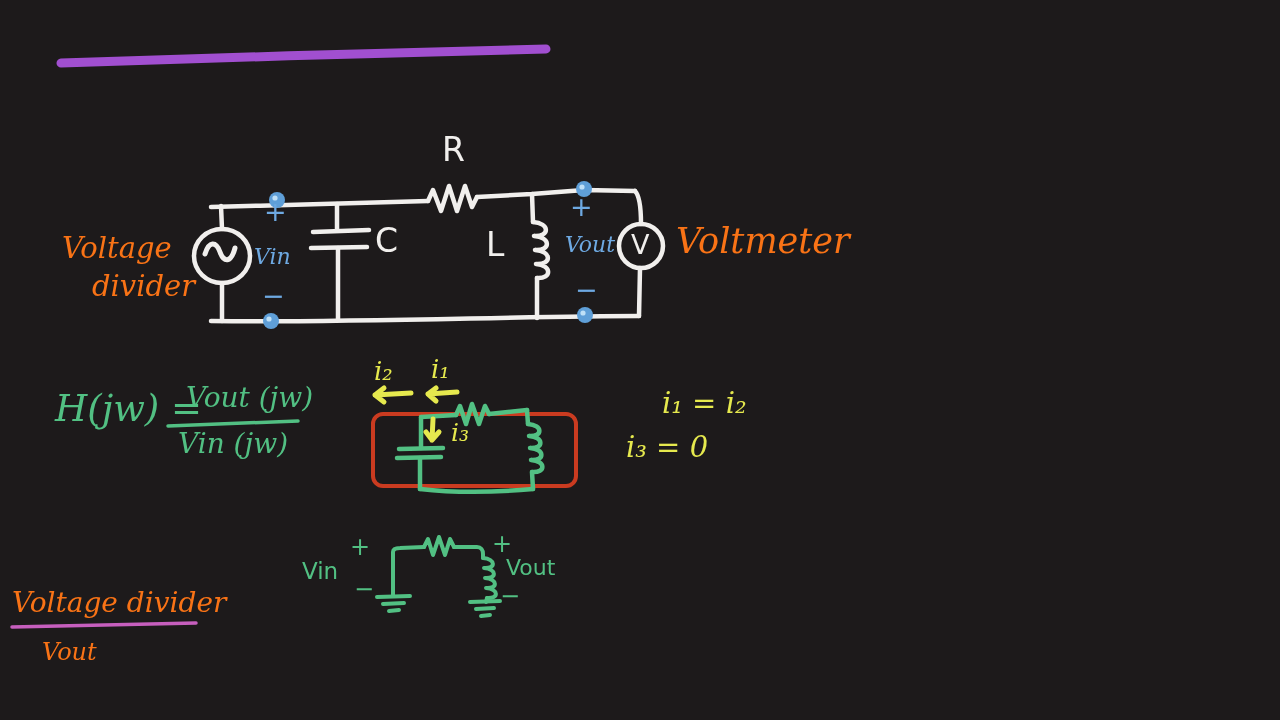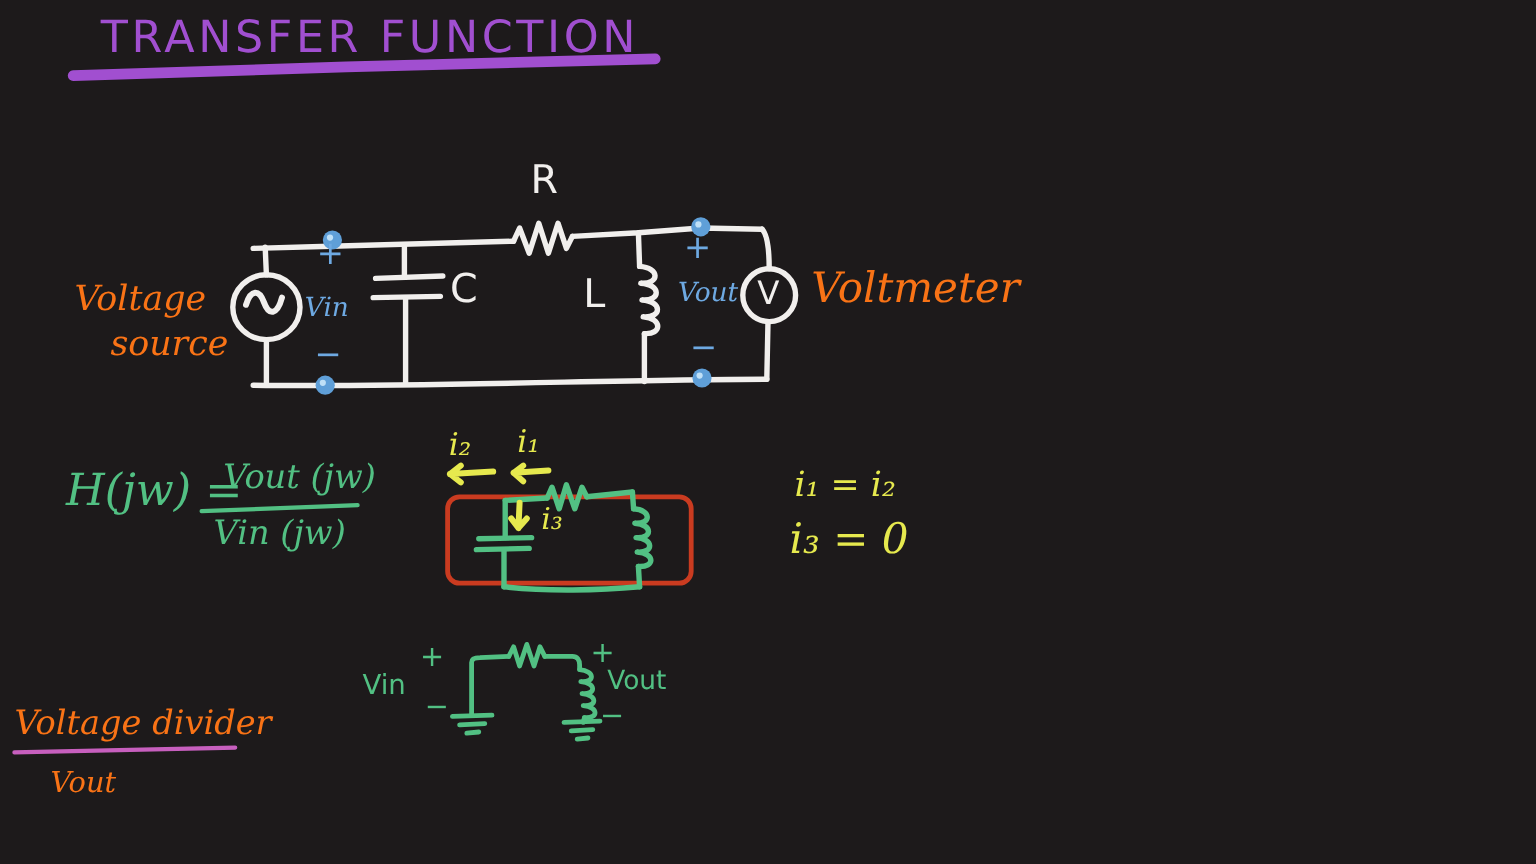--- a/index.html
+++ b/index.html
@@ -93,24 +93,23 @@
       <path d="M 424 547 l 4 -8 l 5 16 l 6 -18 l 6 18 l 5 -16 l 4 8"></path>
       <path d="M 454 547 L 477 547 C 481 547 483 550 483 554 L 483 558"></path>
       <path d="M 483 558 c 13 1 13 11 1 10 c 13 1 13 11 1 10 c 13 1 13 11 1 10 c 13 1 13 11 1 10"></path>
       <path d="M 487 598 L 486 602"></path>
       <path d="M 470 602 L 500 601 M 476 609 L 494 608 M 481 616 L 490 615"></path>
     </g>
 
     <path d="M 12 627 L 196 623" stroke="#c75fbe" stroke-width="3.5" stroke-linecap="round"></path>
   </svg>
 
-  <div class="t print purple" style="left:84px;top:12px;font-size:37px;letter-spacing:3px;">TRANSFER FUNCTION</div>
 
   <div class="t hand pink" style="left:62px;top:234px;font-size:29px;">Voltage</div>
-  <div class="t hand pink" style="left:92px;top:272px;font-size:29px;">source</div>
+  <div class="t hand pink" style="left:92px;top:272px;font-size:29px;">divider</div>
   <div class="t hand pink" style="left:676px;top:224px;font-size:35px;">Voltmeter</div>
 
   <div class="t print white" style="left:442px;top:133px;font-size:33px;">R</div>
   <div class="t print white" style="left:375px;top:224px;font-size:33px;">C</div>
   <div class="t print white" style="left:486px;top:228px;font-size:33px;">L</div>
   <div class="t print white" style="left:631px;top:231px;font-size:27px;">V</div>
 
   <div class="t print blue" style="left:264px;top:198px;font-size:27px;">+</div>
   <div class="t hand blue" style="left:254px;top:246px;font-size:22px;">Vin</div>
   <div class="t print blue" style="left:262px;top:282px;font-size:27px;">−</div>
@@ -121,21 +120,21 @@
 
   <div class="t hand green" style="left:42px;top:390px;font-size:37px;margin-left:13px;">H(jw) =</div>
   <div class="t hand green" style="left:186px;top:384px;font-size:28px;">Vout (jw)</div>
   <div class="t hand green" style="left:178px;top:430px;font-size:28px;">Vin (jw)</div>
 
   <div class="t hand yellow" style="left:374px;top:358px;font-size:26px;">i₂</div>
   <div class="t hand yellow" style="left:431px;top:356px;font-size:26px;">i₁</div>
   <div class="t hand yellow" style="left:451px;top:420px;font-size:25px;">i₃</div>
 
   <div class="t hand yellow" style="left:662px;top:389px;font-size:29px;">i₁ = i₂</div>
-  <div class="t hand yellow" style="left:658px;top:433px;font-size:35px;">i₃ = 0</div>
+  <div class="t hand yellow" style="left:626px;top:433px;font-size:29px;">i₃ = 0</div>
 
   <div class="t print green" style="left:302px;top:560px;font-size:23px;">Vin</div>
   <div class="t print green" style="left:350px;top:535px;font-size:24px;">+</div>
   <div class="t print green" style="left:354px;top:577px;font-size:24px;">−</div>
   <div class="t print green" style="left:492px;top:532px;font-size:24px;">+</div>
   <div class="t print green" style="left:506px;top:557px;font-size:22px;">Vout</div>
   <div class="t print green" style="left:500px;top:584px;font-size:24px;">−</div>
 
   <div class="t hand pink" style="left:12px;top:589px;font-size:28px;">Voltage divider</div>
   <div class="t hand pink" style="left:42px;top:640px;font-size:24px;">Vout</div>

